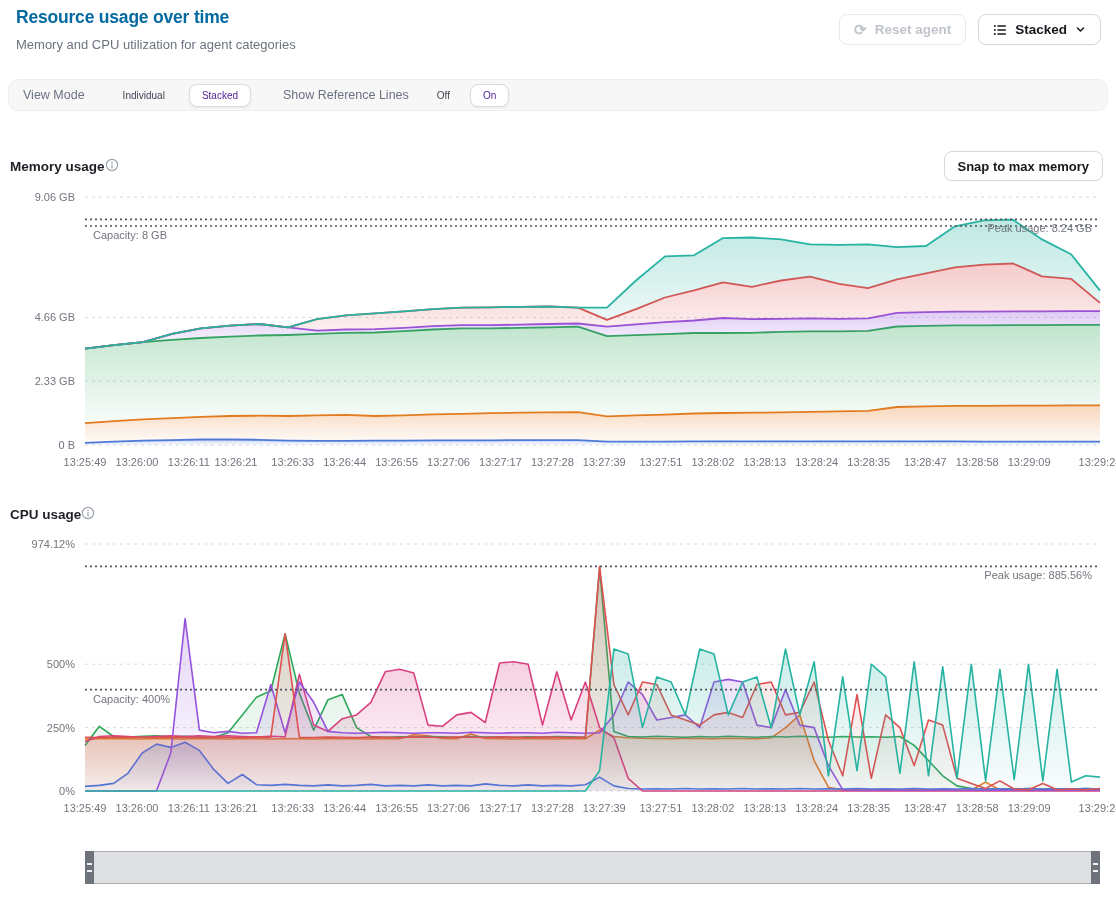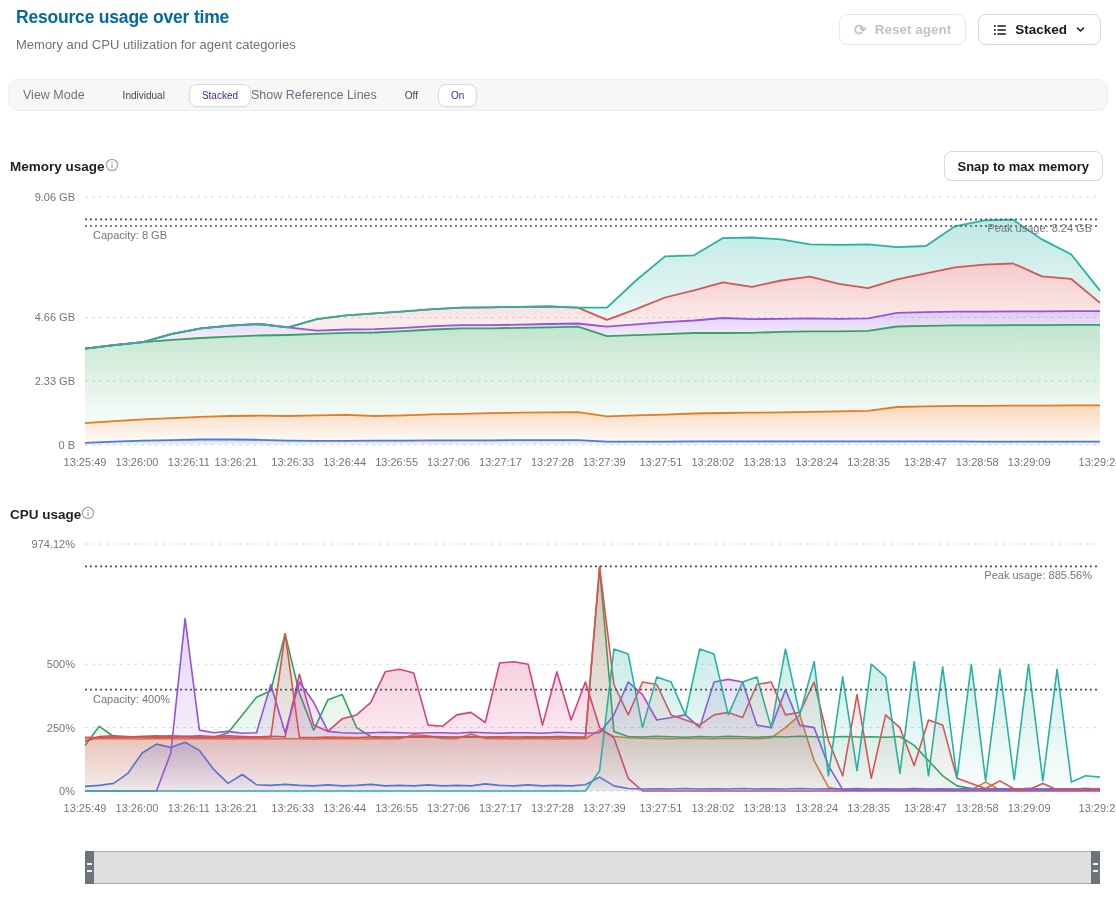--- a/index.html
+++ b/index.html
@@ -69,21 +69,21 @@
             <path d="M2.5 4l3 3 3-3"></path>
           </svg>
       </span>
     </button>
   </div>
 
   <div class="toolbar">
     <span class="tb-label" style="margin-right:26px;">View Mode</span>
     <span class="tb-opt" style="margin-right:12px;">Individual</span>
     <span class="tb-opt selected">Stacked</span>
-    <span class="tb-label" style="margin-right:16px;">Show Reference Lines</span>
+    <span class="tb-label" style="margin-left:32px;margin-right:16px;">Show Reference Lines</span>
     <span class="tb-opt" style="margin-right:8px;">Off</span>
     <span class="tb-opt selected">On</span>
   </div>
 
   <div class="sec-title" style="top:158px;">
     <span>Memory usage</span>
     <span>
       <svg width="14" height="14" viewBox="0 0 14 14" fill="none" stroke="#9ca3af" stroke-width="1.2">
         <circle cx="7" cy="7" r="5.6"></circle>
           <line x1="7" y1="6.4" x2="7" y2="10" stroke-linecap="round"></line>

